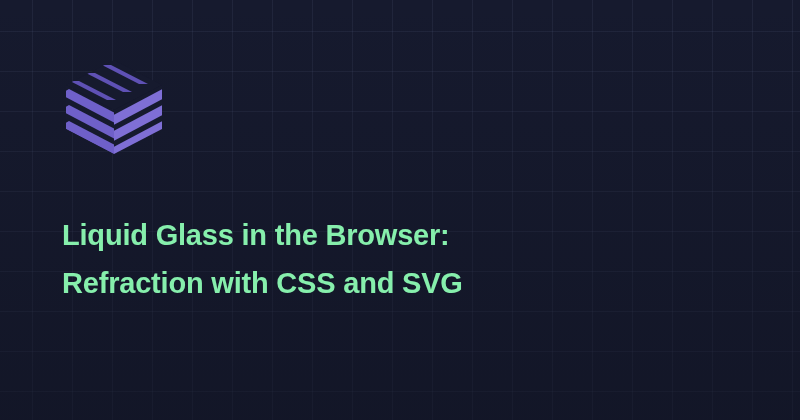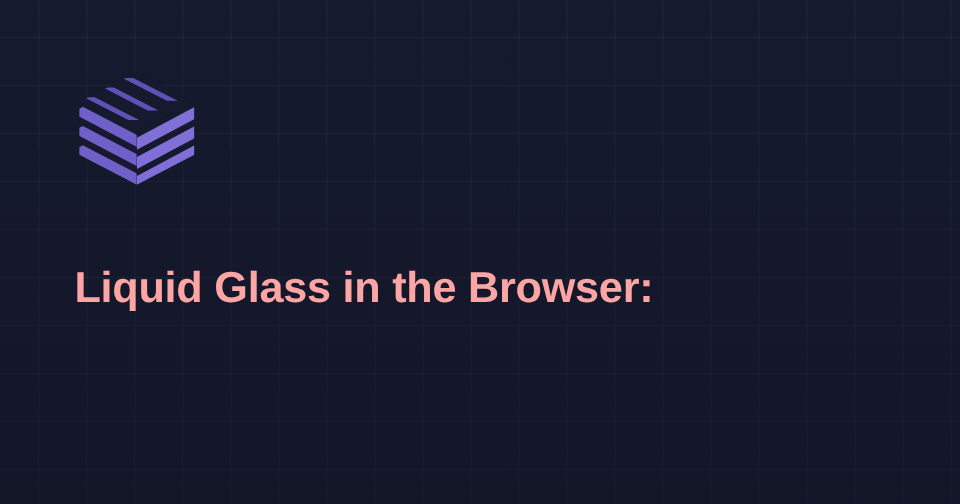--- a/index.html
+++ b/index.html
@@ -52,22 +52,22 @@
     top: 60px;
     width: 104px;
     height: 94px;
   }
 
   #title {
     position: absolute;
     left: 0;
     top: 192px;
     width: 660px;
-    color: #fca5a5;
-    font-size: 36px;
+    color: #86efac;
+    font-size: 29px;
     font-weight: bold;
     line-height: 48px;
     letter-spacing: -0.2px;
   }
 
   #title .line {
     display: block;
     white-space: nowrap;
   }
 </style>
@@ -124,16 +124,17 @@
             <polygon points="46,58 106,26 106,36 46,68"></polygon>
             <polygon points="46,74 106,42 106,52 46,84"></polygon>
             <polygon points="46,90 106,58 106,68 46,100"></polygon>
           </g>
         </g>
       </svg>
     </div>
 
     <h1 id="title">
       <span class="line">Liquid Glass in the Browser:</span>
+      <span class="line">Refraction with CSS and SVG</span>
     </h1>
 
   </div>
 </div>
 
 </body></html>

